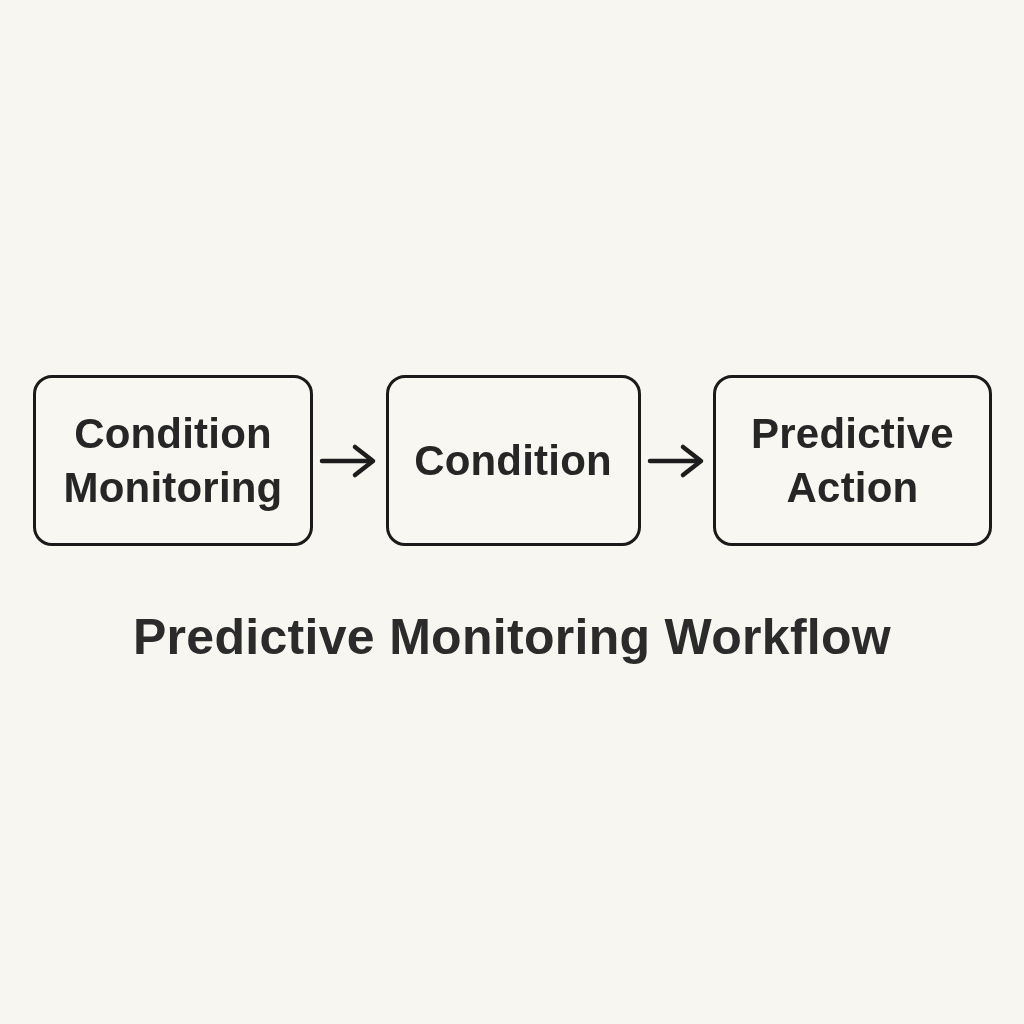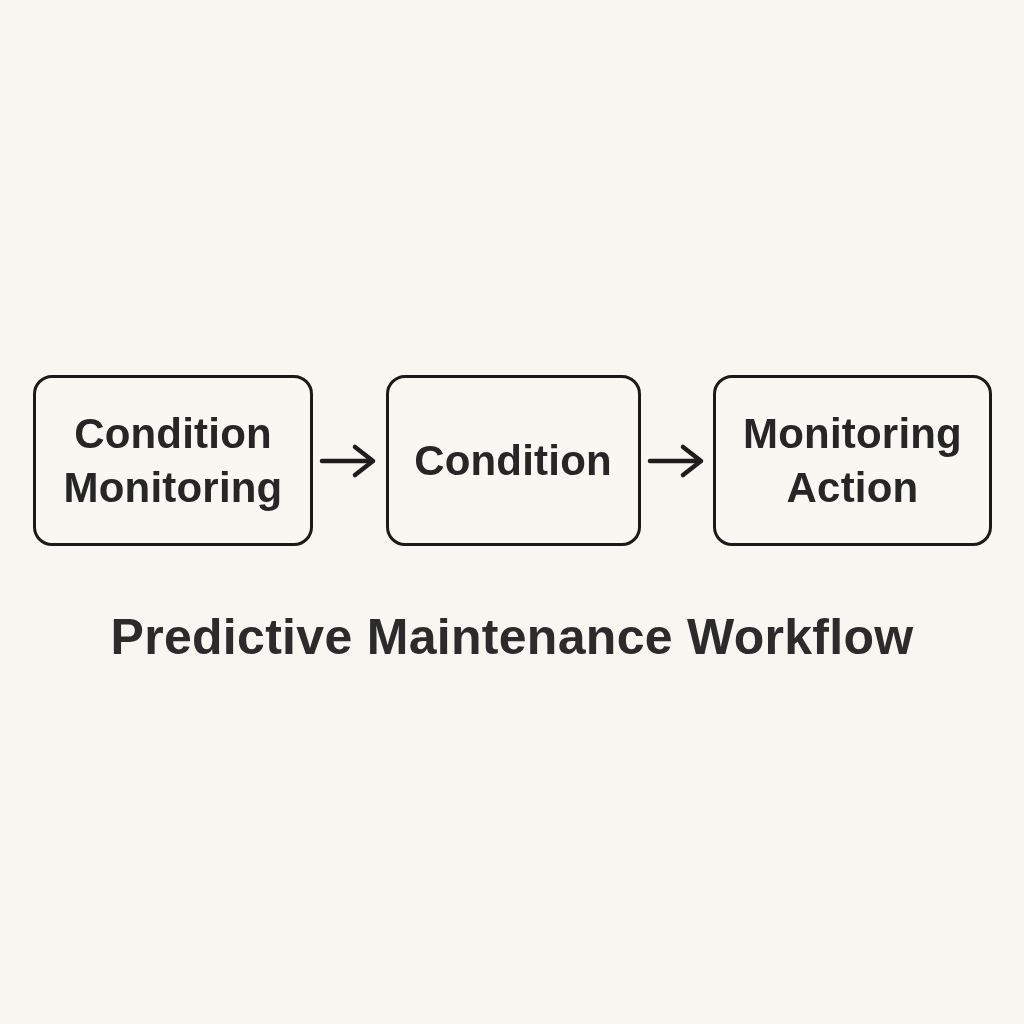--- a/index.html
+++ b/index.html
@@ -97,20 +97,20 @@
     <div class="arrow">
       <span>
         <svg width="60" height="38" viewBox="0 0 60 38">
           <line x1="3" y1="19" x2="50" y2="19" stroke="#1d1d1d" stroke-width="4.5" stroke-linecap="round"></line>
           <polyline points="36,5 54,19 36,33" fill="none" stroke="#1d1d1d" stroke-width="4.5" stroke-linecap="round" stroke-linejoin="round"></polyline>
         </svg>
       </span>
     </div>
 
     <div class="node node-3">
-      <span>Monitoring Action</span>
+      <span>Predictive Action</span>
     </div>
 
   </div>
 
-  <div class="diagram-title">Predictive Maintenance Workflow</div>
+  <div class="diagram-title">Predictive Monitoring Workflow</div>
 
 </div>
 
 </body></html>

